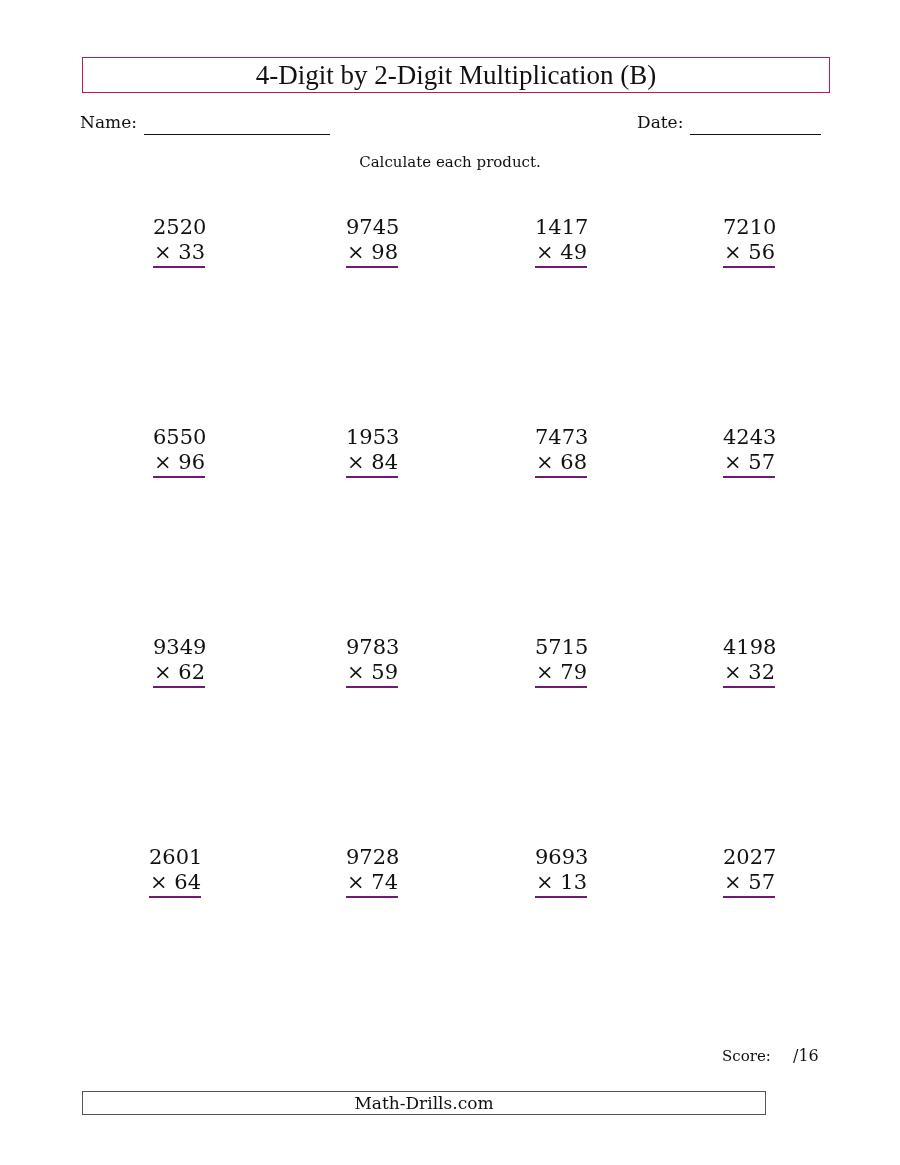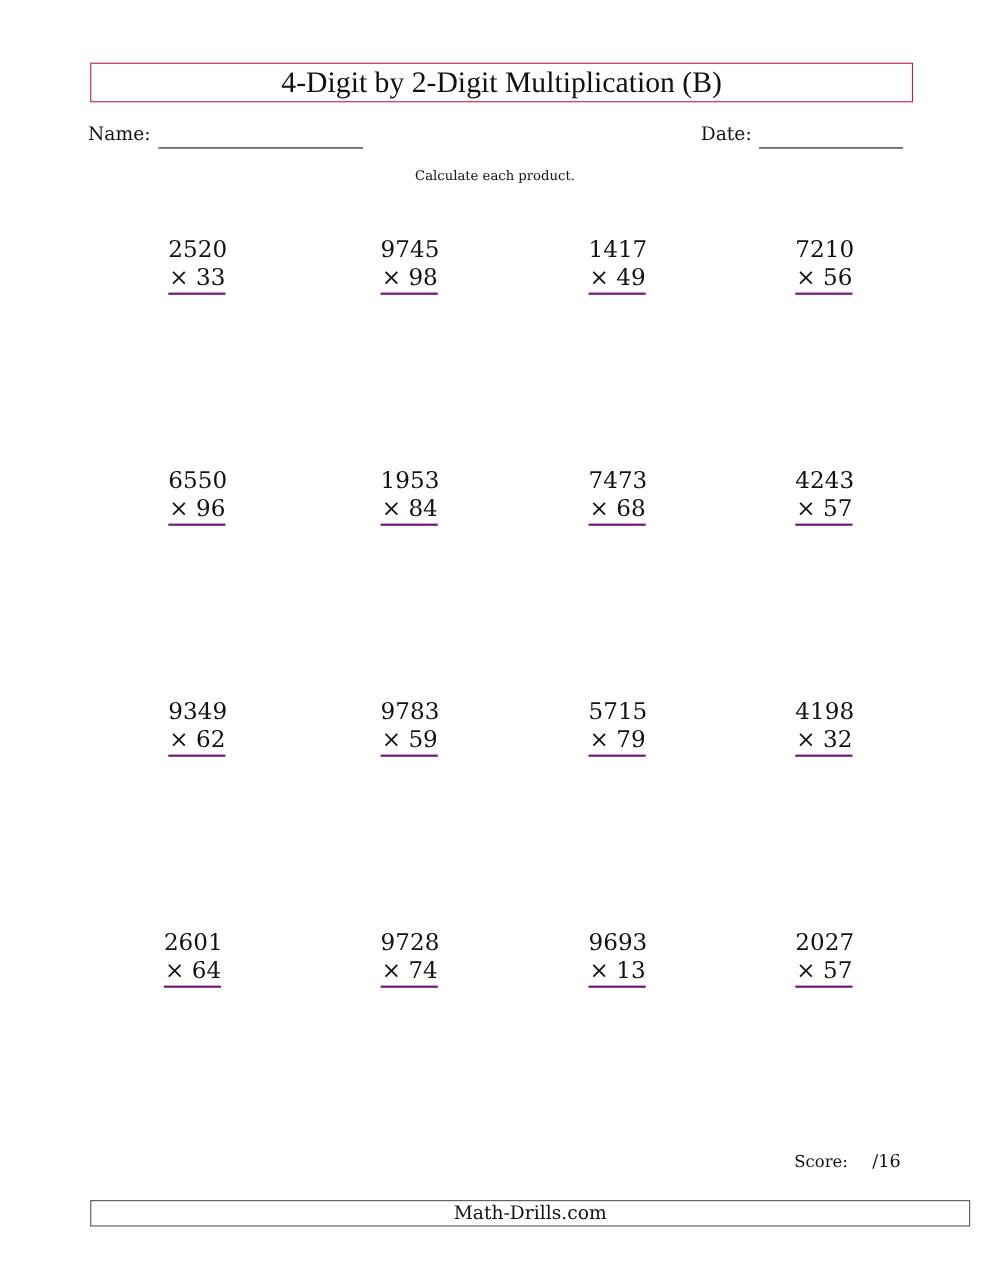--- a/index.html
+++ b/index.html
@@ -2,26 +2,26 @@
 <html><head>
 <meta charset="utf-8">
 <style>
   html, body { margin: 0; padding: 0; background: #ffffff; }
   body { width: 900px; height: 1165px; position: relative; font-family: "DejaVu Serif", "Liberation Serif", serif; color: #111; overflow: hidden; }
   .title-box { position: absolute; left: 82px; top: 57px; width: 748px; height: 36px; border: 1px solid #be185d; box-sizing: border-box; text-align: center; font-size: 27px; line-height: 34px; font-family: Liberation Serif, serif; }
   .name-label { position: absolute; left: 80px; top: 112px; font-size: 17px; }
   .name-line { position: absolute; left: 144px; top: 134px; width: 186px; border-top: 1px solid #111; }
   .date-label { position: absolute; left: 637px; top: 112px; font-size: 17px; }
   .date-line { position: absolute; left: 690px; top: 134px; width: 131px; border-top: 1px solid #111; }
-  .instructions { position: absolute; left: 0; width: 900px; top: 153px; text-align: center; font-size: 12px; }
+  .instructions { position: absolute; left: 0; width: 900px; top: 153px; text-align: center; font-size: 15px; }
   .problem { position: absolute; width: 52px; text-align: right; font-size: 21px; line-height: 25px; }
   .problem .mult { border-bottom: 2px solid #701a75; padding-bottom: 1px; }
   .score { position: absolute; left: 722px; top: 1047px; font-size: 15px; }
   .score-total { position: absolute; left: 793px; top: 1046px; font-size: 16px; }
-  .footer-box { position: absolute; left: 82px; top: 1091px; width: 800px; height: 24px; border: 1px solid #555; box-sizing: border-box; text-align: center; font-size: 17px; line-height: 22px; }
+  .footer-box { position: absolute; left: 82px; top: 1091px; width: 684px; height: 24px; border: 1px solid #555; box-sizing: border-box; text-align: center; font-size: 17px; line-height: 22px; }
 </style>
 </head>
 <body>
 
 <div class="title-box">4-Digit by 2-Digit Multiplication (B)</div>
 
 <div class="name-label">Name:</div>
 <div class="name-line"></div>
 <div class="date-label">Date:</div>
 <div class="date-line"></div>

